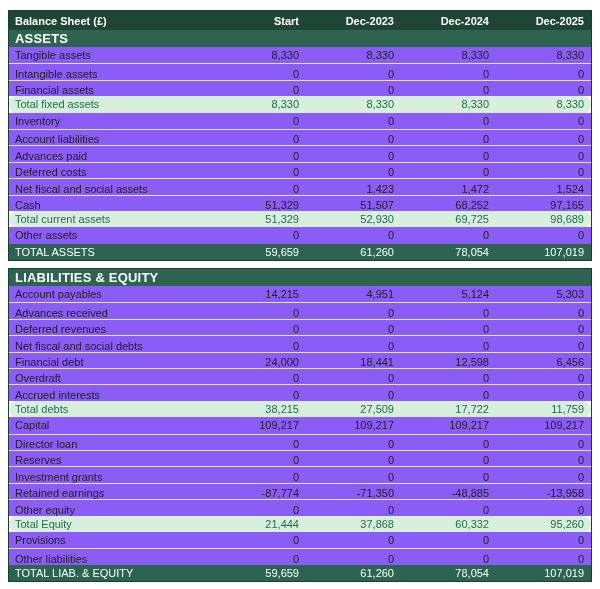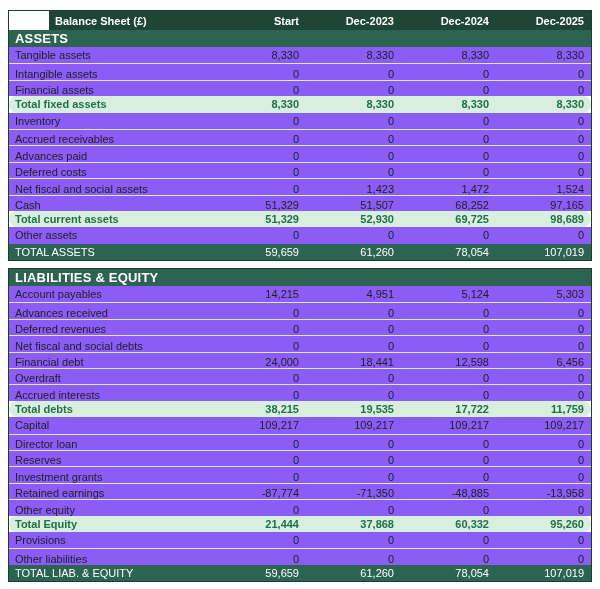--- a/index.html
+++ b/index.html
@@ -22,36 +22,35 @@
     display: flex;
     align-items: center;
     height: 16.4px;
     font-size: 11px;
   }
   .t-row.header {
     height: 19px;
     background: var(--header-bg, #1f4536);
     color: #ffffff;
     font-weight: bold;
-    margin-left: 40px;
   }
   .t-row.section {
     height: 17px;
     background: var(--section-bg, #2d6451);
     color: #ffffff;
     font-weight: bold;
     font-size: 13px;
     letter-spacing: 0.2px;
   }
   .t-row.normal { background: #8b5cf6; color: #1f1f1f; }
   .t-row.normal + .t-row.normal { border-top: 1px solid #dfe5e0; align-items: flex-end; }
   .t-row.subtotal {
     background: var(--subtotal-bg, #d9efdd);
     color: var(--subtotal-text, #1e6f4a);
-    font-weight: bold;
+    font-weight: normal;
     border-radius: 8px;
   }
   .t-row.grand {
     background: var(--grand-bg, #2d6451);
     color: #ffffff;
     font-weight: normal;
     justify-content: space-between;
   }
   .cell.label {
     flex: 1;
@@ -112,21 +111,21 @@
           <div class="cell num">8,330</div>
         </div>
         <div class="t-row normal">
           <div class="cell label">Inventory</div>
           <div class="cell num">0</div>
           <div class="cell num">0</div>
           <div class="cell num">0</div>
           <div class="cell num">0</div>
         </div>
         <div class="t-row normal">
-          <div class="cell label">Accrued receivables</div>
+          <div class="cell label">Account liabilities</div>
           <div class="cell num">0</div>
           <div class="cell num">0</div>
           <div class="cell num">0</div>
           <div class="cell num">0</div>
         </div>
         <div class="t-row normal">
           <div class="cell label">Advances paid</div>
           <div class="cell num">0</div>
           <div class="cell num">0</div>
           <div class="cell num">0</div>
@@ -227,21 +226,21 @@
         <div class="t-row normal">
           <div class="cell label">Accrued interests</div>
           <div class="cell num">0</div>
           <div class="cell num">0</div>
           <div class="cell num">0</div>
           <div class="cell num">0</div>
         </div>
         <div class="t-row subtotal">
           <div class="cell label">Total debts</div>
           <div class="cell num">38,215</div>
-          <div class="cell num">19,535</div>
+          <div class="cell num">27,509</div>
           <div class="cell num">17,722</div>
           <div class="cell num">11,759</div>
         </div>
         <div class="t-row normal">
           <div class="cell label">Capital</div>
           <div class="cell num">109,217</div>
           <div class="cell num">109,217</div>
           <div class="cell num">109,217</div>
           <div class="cell num">109,217</div>
         </div>

